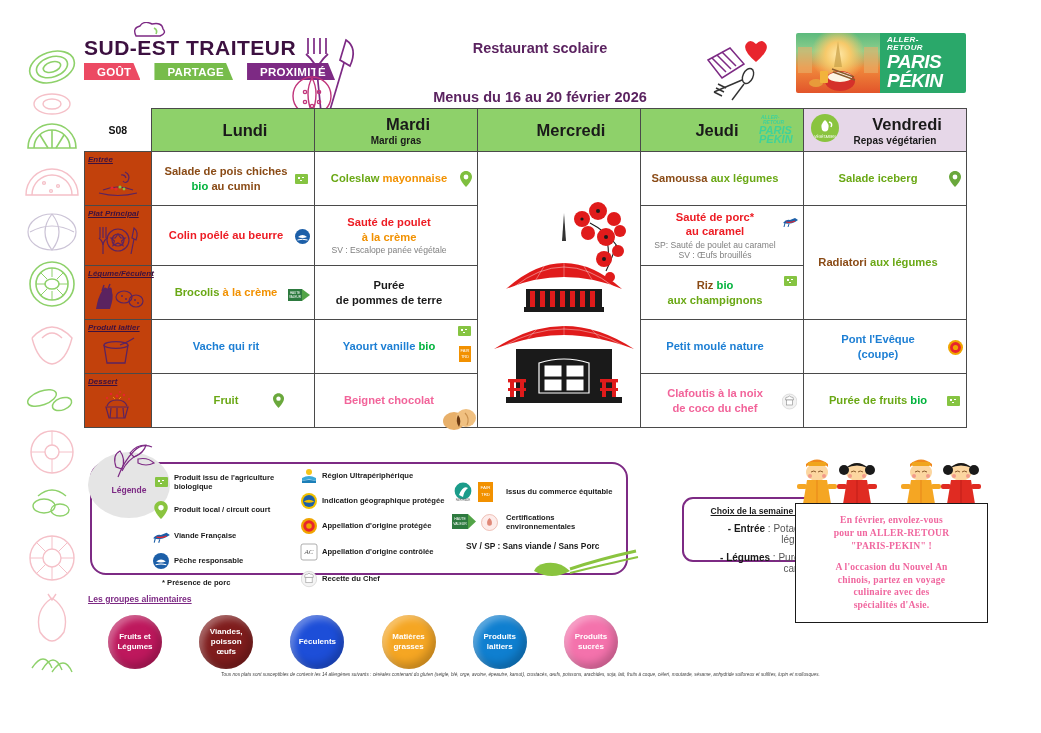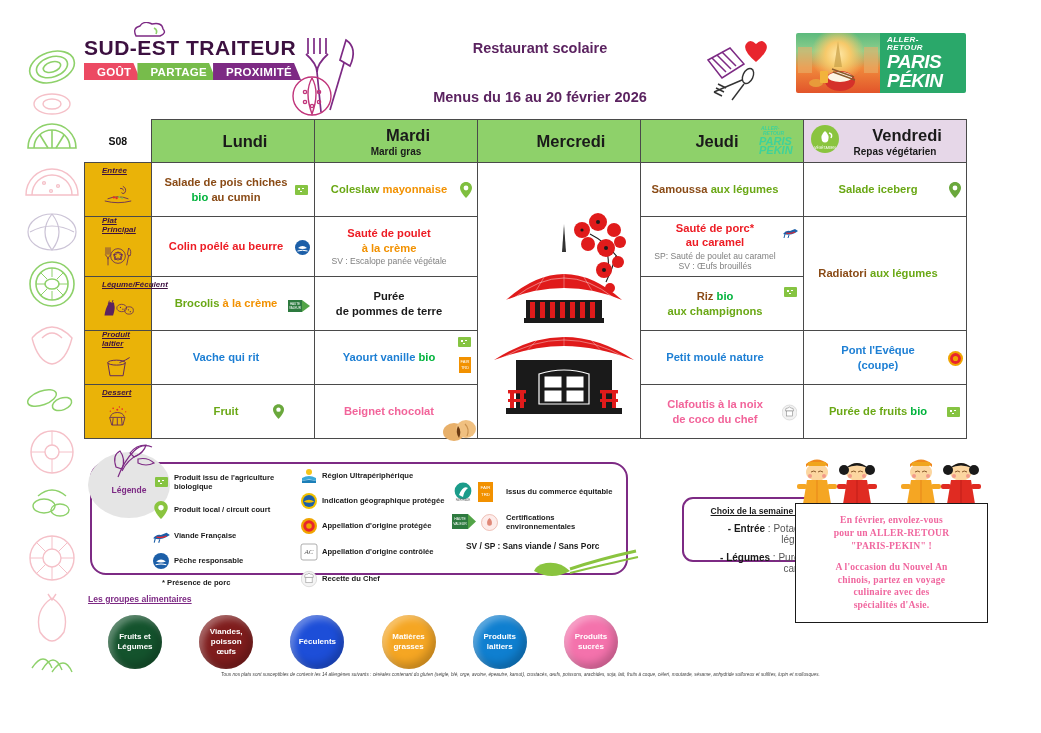--- a/index.html
+++ b/index.html
@@ -13,21 +13,21 @@
 
   
   .left-border { position: absolute; left: 18px; top: 20px; width: 66px; height: 660px; }
 
   
   .logo-block { position: absolute; left: 84px; top: 36px; width: 290px; }
   .logo-name {
     font-size: 21px; font-weight: bold; letter-spacing: .5px;
     color: #3c1040; font-family: "Liberation Sans", sans-serif;
   }
-  .logo-tags { display: flex; margin-top: 3px; height: 17px; }
+  .logo-tags { display: flex; margin-top: 3px; height: 17px; gap: 17px; }
   .logo-tags span {
     color: #fff; font-size: 11.5px; font-weight: bold; letter-spacing: .3px;
     display: flex; align-items: center; justify-content: center;
     padding: 0 9px 0 13px;
     clip-path: polygon(0 0, calc(100% - 7px) 0, 100% 100%, 0 100%);
     margin-right: -3px;
   }
   .tag-gout { background: #ec4a63; }
   .tag-partage { background: #77bc4b; }
   .tag-proximite { background: #7d2a84; }
@@ -53,38 +53,38 @@
     position: absolute; inset: 0; color: #fff; font-weight: bold; font-style: italic;
     display: flex; flex-direction: column; justify-content: center; align-items: flex-start;
     padding-left: 7px; line-height: 1;
   }
   .promo-txt .l1 { font-size: 8px; letter-spacing: .4px; }
   .promo-txt .l2 { font-size: 19px; letter-spacing: -.5px; }
   .promo-txt .l3 { font-size: 19px; letter-spacing: -.5px; }
 
   
   .menu-table {
-    position: absolute; left: 84px; top: 119px;
+    position: absolute; left: 84px; top: 108px;
     border-collapse: collapse; width: 883px;
     table-layout: fixed;
   }
   .menu-table td, .menu-table th { border: 1.2px solid #4a4a4a; vertical-align: middle; }
   .col-label { width: 67px; }
   .col-day { width: 163px; }
 
   thead td { height: 43px; background: #8ed16a; padding: 0; }
   .hd-week { background: #ffffff; border: none !important; font-size: 10.5px; font-weight: bold; text-align: center; color: #111; }
   .hd-day { text-align: center; position: relative; }
   .hd-day .dname { font-size: 16.5px; font-weight: bold; color: #1a1a1a; padding-left: 24px; }
   .hd-day .dsub { font-size: 10px; font-weight: bold; color: #1a1a1a; margin-top: 1px; }
   .hd-friday { background: #e6d7e8 !important; }
   .hd-badge { position: absolute; left: 6px; top: 50%; transform: translateY(-50%); }
   .hd-pp { position: absolute; right: 4px; top: 50%; transform: translateY(-50%); }
 
-  .rowlabel { background: #eab308; padding: 2px 17px; position: relative; height: 54px; }
+  .rowlabel { background: #c2410c; padding: 2px 3px; position: relative; height: 54px; }
   .rowlabel .rl-txt {
     font-size: 8px; font-weight: bold; font-style: italic;
     color: #3c1040; text-decoration: underline; display: block;
   }
   .rowlabel .rl-ico { display: flex; justify-content: center; align-items: center; height: calc(100% - 11px); }
 
   .cell { text-align: center; padding: 4px 20px 4px 6px; position: relative; height: 54px; }
   .dish { font-size: 11.2px; font-weight: bold; line-height: 1.28; }
   .sv { font-size: 8.6px; color: #808080; font-weight: normal; line-height: 1.25; margin-top: 1px; }
   .c-brown { color: #8a4b16; }
@@ -955,21 +955,21 @@
 pour un ALLER-RETOUR
 "PARIS-PEKIN" !</div>
     <div class="china-txt second" style="white-space:pre-line">A l'occasion du Nouvel An
 chinois, partez en voyage
 culinaire avec des
 spécialités d'Asie.</div>
   </div>
 
   <div class="groups-link">Les groupes alimentaires</div>
   <div class="groups-row">
-    <div class="gcircle" style="background:#14532d">
+    <div class="gcircle" style="background:#be185d">
       <span style="white-space:pre-line">Fruits et
 Légumes</span>
     </div>
     <div class="gcircle" style="background:#7f1d1d">
       <span style="white-space:pre-line">Viandes,
 poisson
 œufs</span>
     </div>
     <div class="gcircle" style="background:#1d4ed8">
       <span style="white-space:pre-line">Féculents</span>

